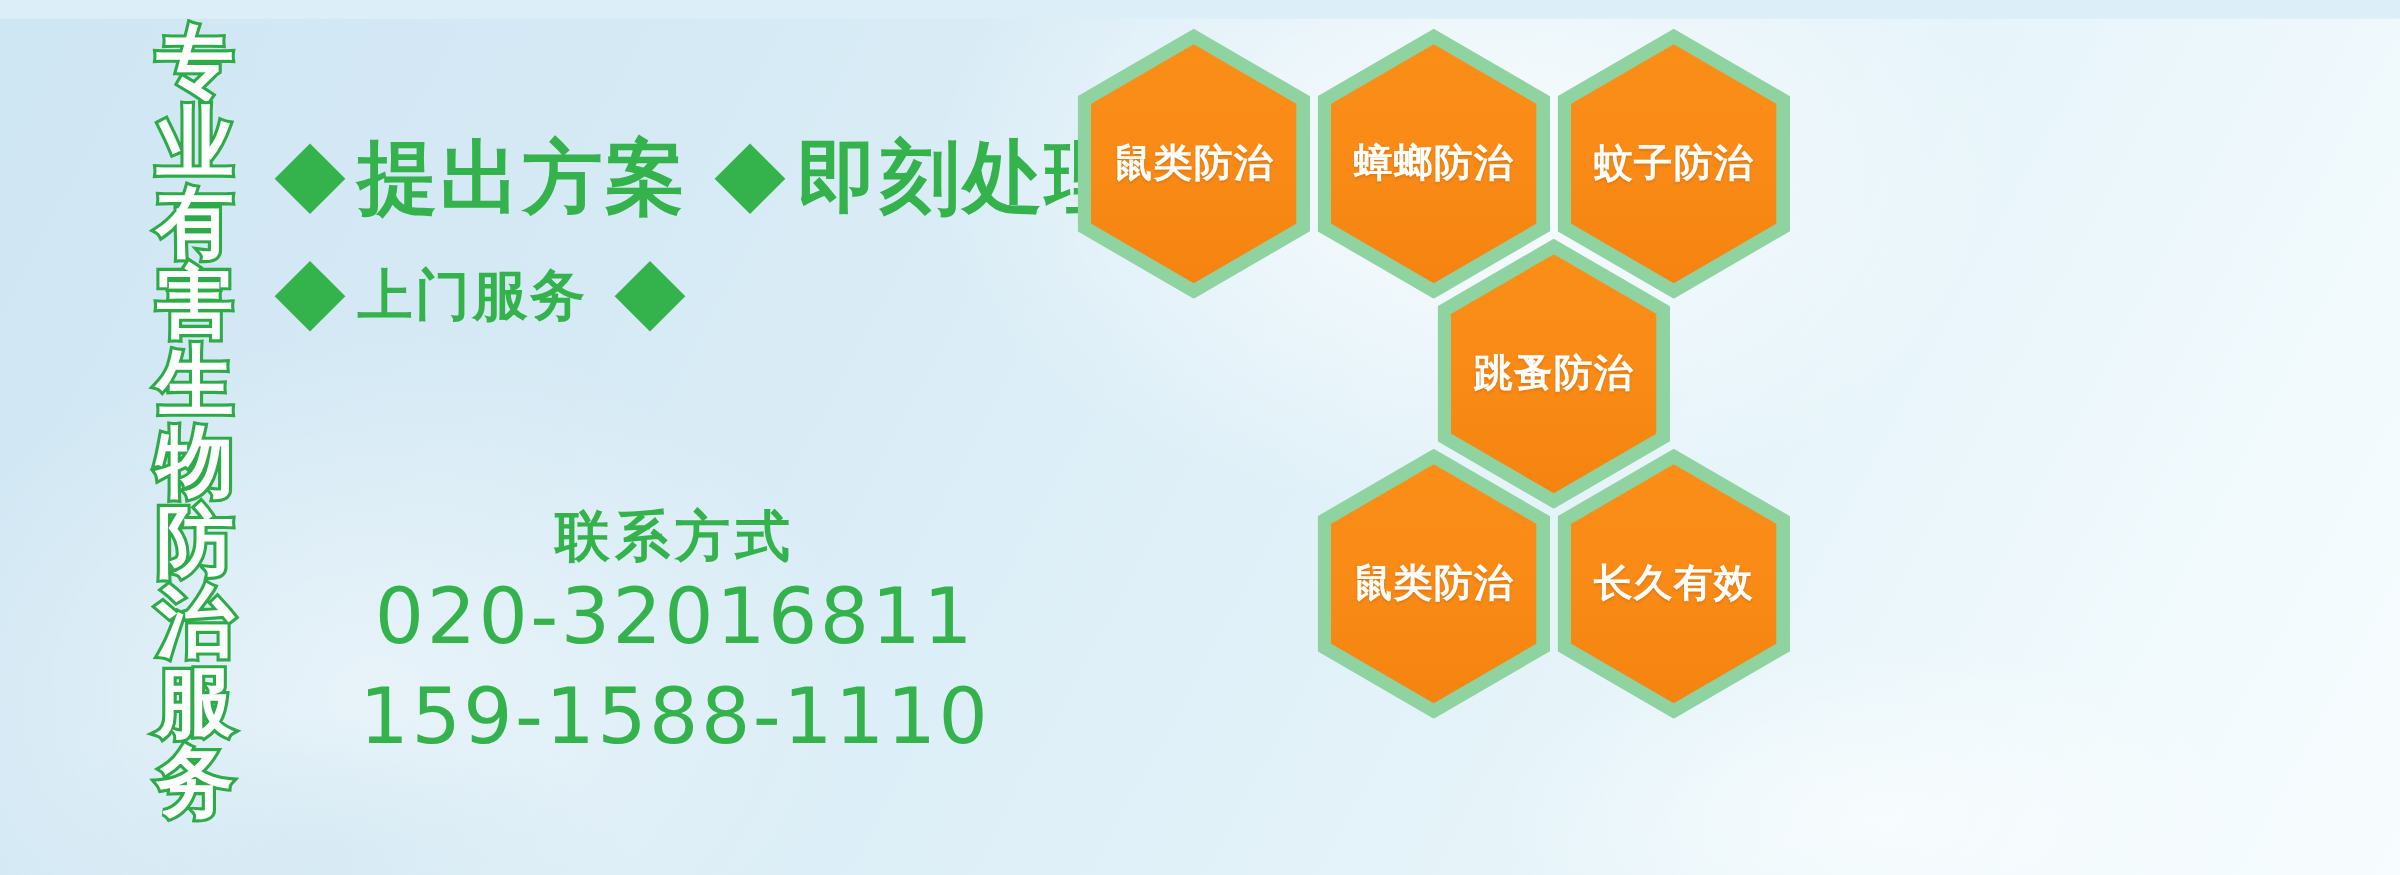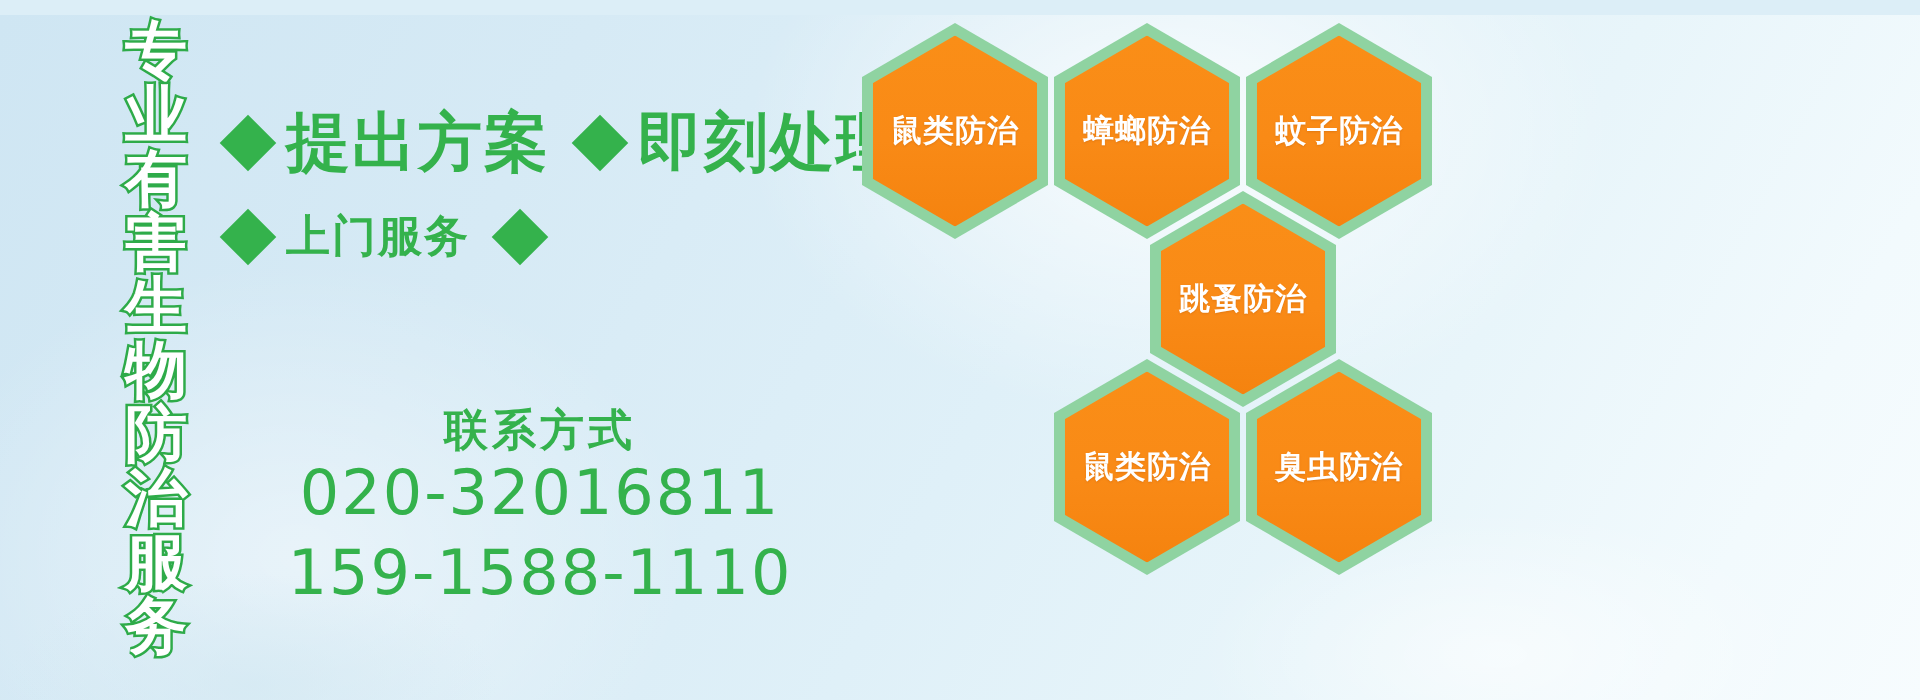--- a/index.html
+++ b/index.html
@@ -172,17 +172,17 @@
     </div>
 
     <div class="hex-cell" style="left:196px; top:344px;">
       <div class="hex-outer"></div>
       <div class="hex-inner"></div>
       <div class="hex-label">鼠类防治</div>
     </div>
     <div class="hex-cell" style="left:388px; top:344px;">
       <div class="hex-outer"></div>
       <div class="hex-inner"></div>
-      <div class="hex-label">臭虫防治</div>
+      <div class="hex-label">长久有效</div>
     </div>
 
   </div>
 </div>
 
 </body></html>

